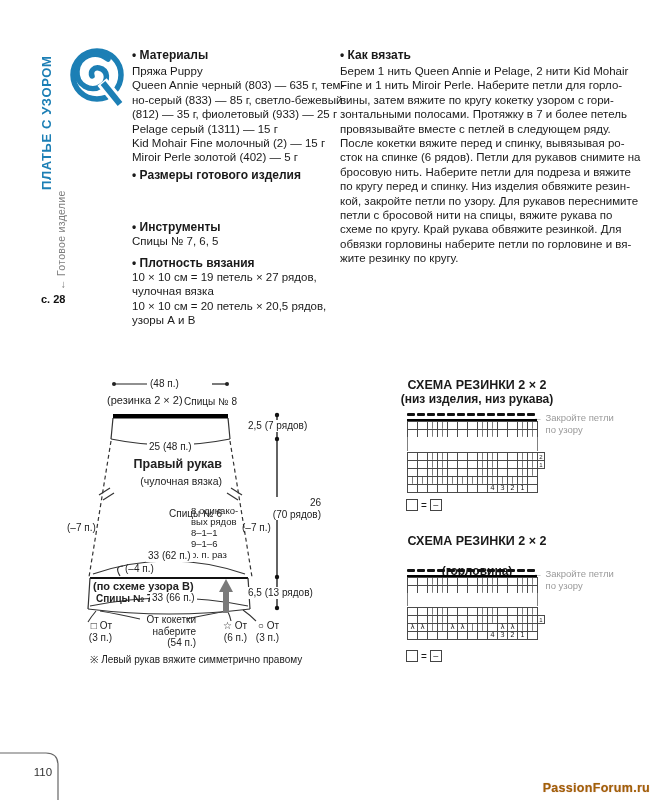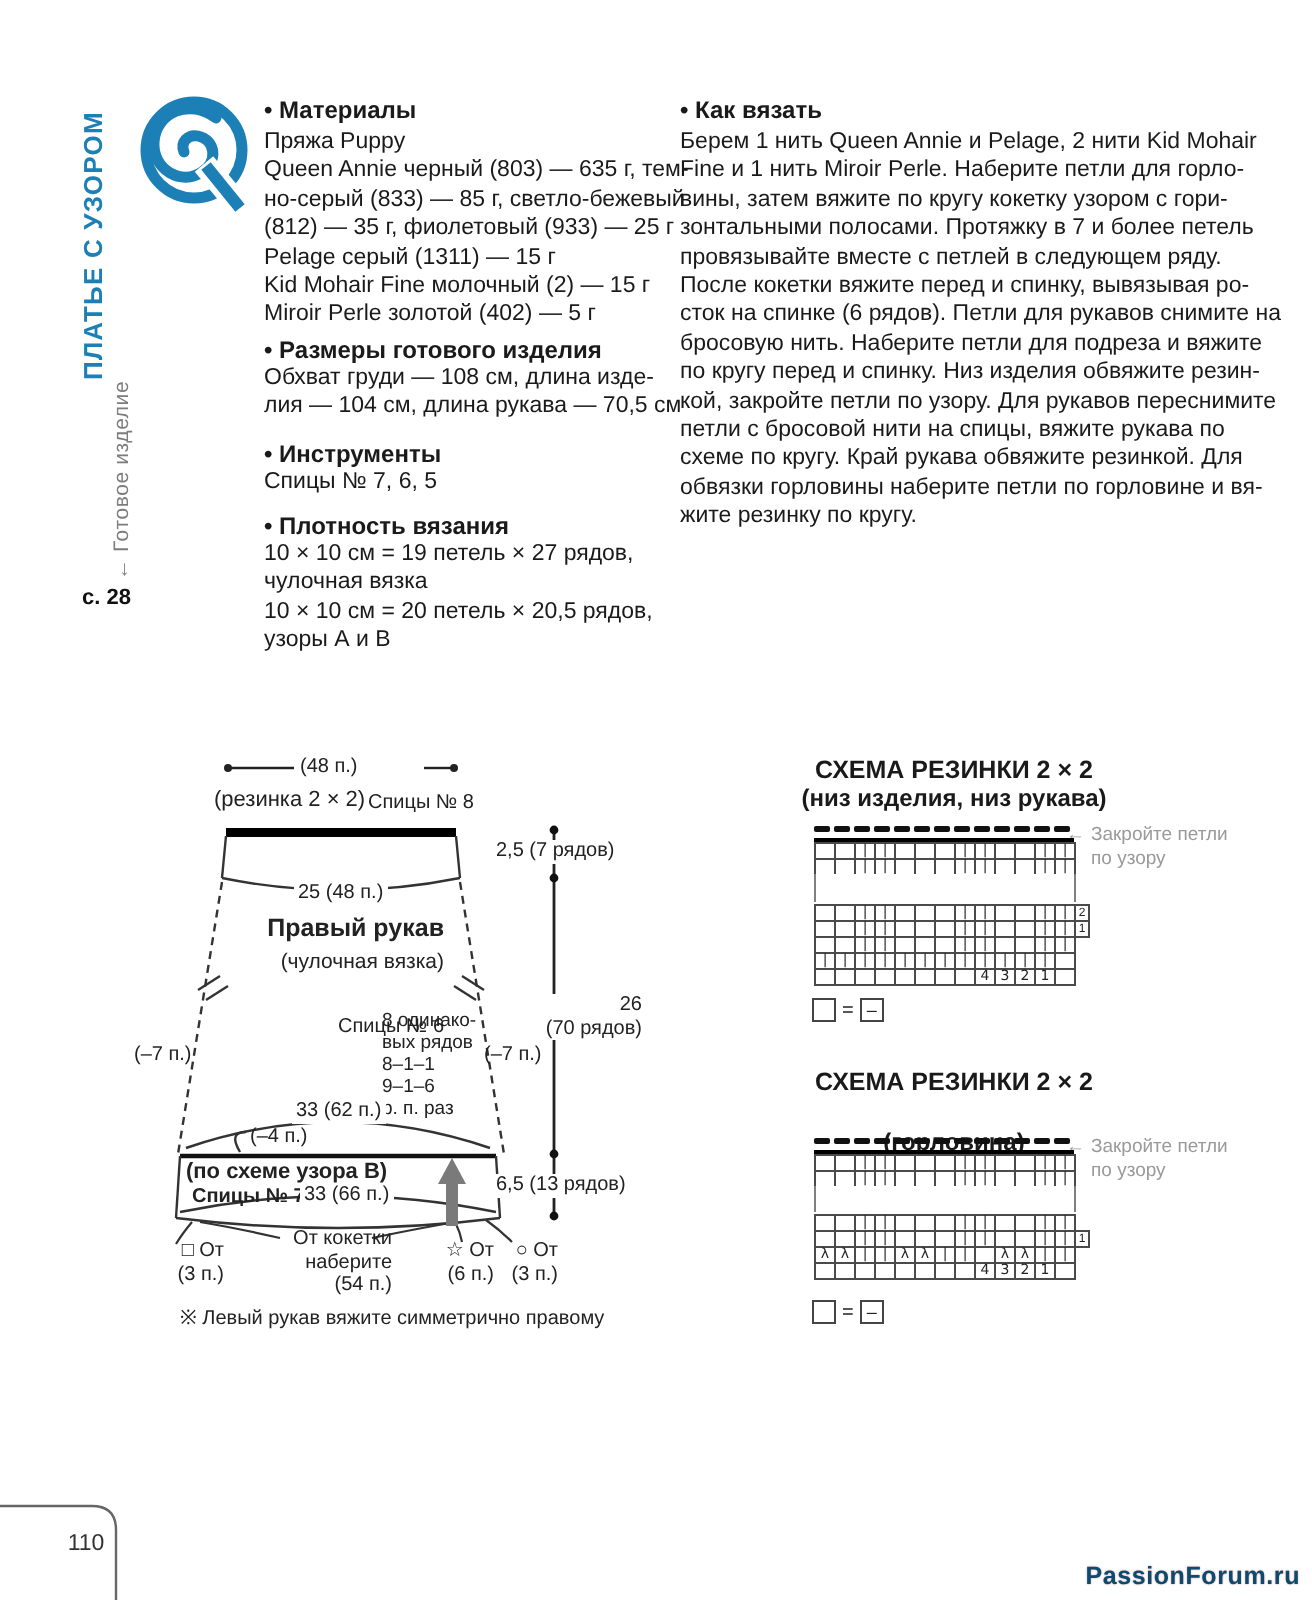--- a/index.html
+++ b/index.html
@@ -31,21 +31,21 @@
   .clabel{width:8px;height:9px;box-sizing:border-box;border:1px solid #4a4a4a;
           font-size:6px;line-height:6px;display:flex;align-items:center;justify-content:center;color:#222;}
   .cgap{position:absolute;width:131px;border-left:1px solid #808080;border-right:1px solid #808080;
         box-sizing:border-box;z-index:2;background:#fff;}
   .cnote{position:absolute;display:flex;gap:3px;color:#9a9a9a;font-size:9.5px;line-height:11.5px;z-index:2;}
   .cnote .txt{white-space:pre;}
   .legend{position:absolute;display:flex;align-items:center;gap:3px;z-index:2;font-size:10px;}
   .lbox{width:12px;height:12px;box-sizing:border-box;border:1px solid #444;display:flex;
         align-items:center;justify-content:center;font-size:9px;line-height:9px;color:#222;}
   .foot-num{position:absolute;font-size:11.5px;color:#333;z-index:2;}
-  .watermark{position:absolute;font-size:12.5px;font-weight:bold;color:#0c4a6e;
+  .watermark{position:absolute;font-size:12.5px;font-weight:bold;color:#a16207;
              text-shadow:0 0 1px #cf9292;z-index:2;letter-spacing:0.3px;}
 </style>
 </head>
 <body>
 
 <div class="page">
 
   <svg class="layer" width="656" height="800" viewBox="0 0 656 800">
 
     <circle cx="114" cy="384" r="2" fill="#222"></circle>
@@ -112,22 +112,20 @@
   <div class="sec-h" style="left:132px;top:48px;">• Материалы</div>
   <div class="sec-b" style="left:132px;top:64px;width:210px;">Пряжа Puppy
 Queen Annie черный (803) — 635 г, тем-
 но-серый (833) — 85 г, светло-бежевый
 (812) — 35 г, фиолетовый (933) — 25 г
 Pelage серый (1311) — 15 г
 Kid Mohair Fine молочный (2) — 15 г
 Miroir Perle золотой (402) — 5 г</div>
 
   <div class="sec-h" style="left:132px;top:168px;">• Размеры готового изделия</div>
-  <div class="sec-b" style="left:132px;top:182px;width:210px;">Обхват груди — 108 см, длина изде-
-лия — 104 см, длина рукава — 70,5 см</div>
 
   <div class="sec-h" style="left:132px;top:220px;">• Инструменты</div>
   <div class="sec-b" style="left:132px;top:234px;width:210px;">Спицы № 7, 6, 5</div>
 
   <div class="sec-h" style="left:132px;top:256px;">• Плотность вязания</div>
   <div class="sec-b" style="left:132px;top:270px;width:210px;">10 × 10 см = 19 петель × 27 рядов,
 чулочная вязка
 10 × 10 см = 20 петель × 20,5 рядов,
 узоры А и В</div>
 

